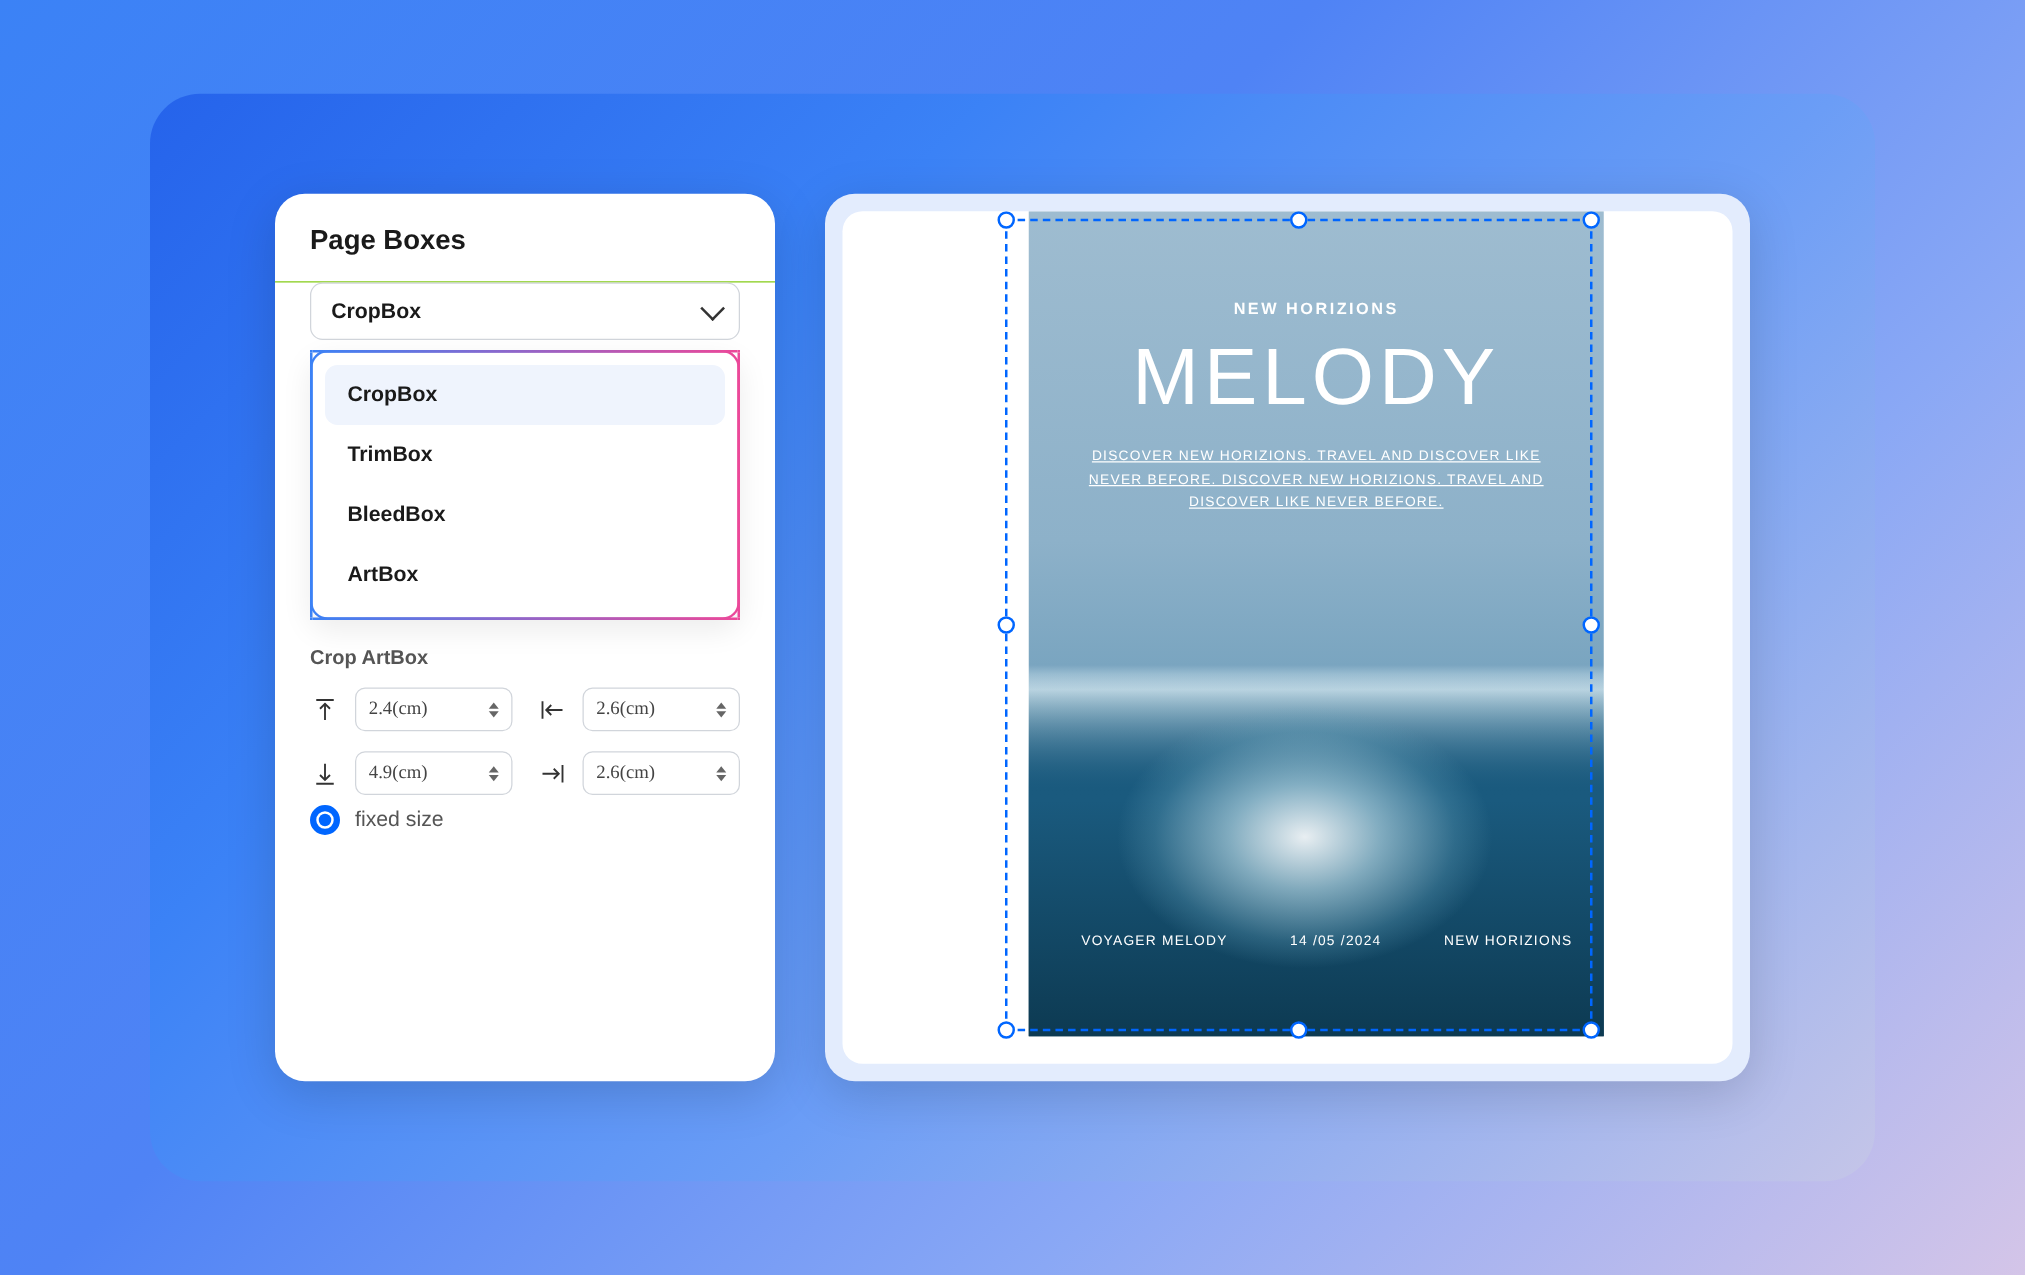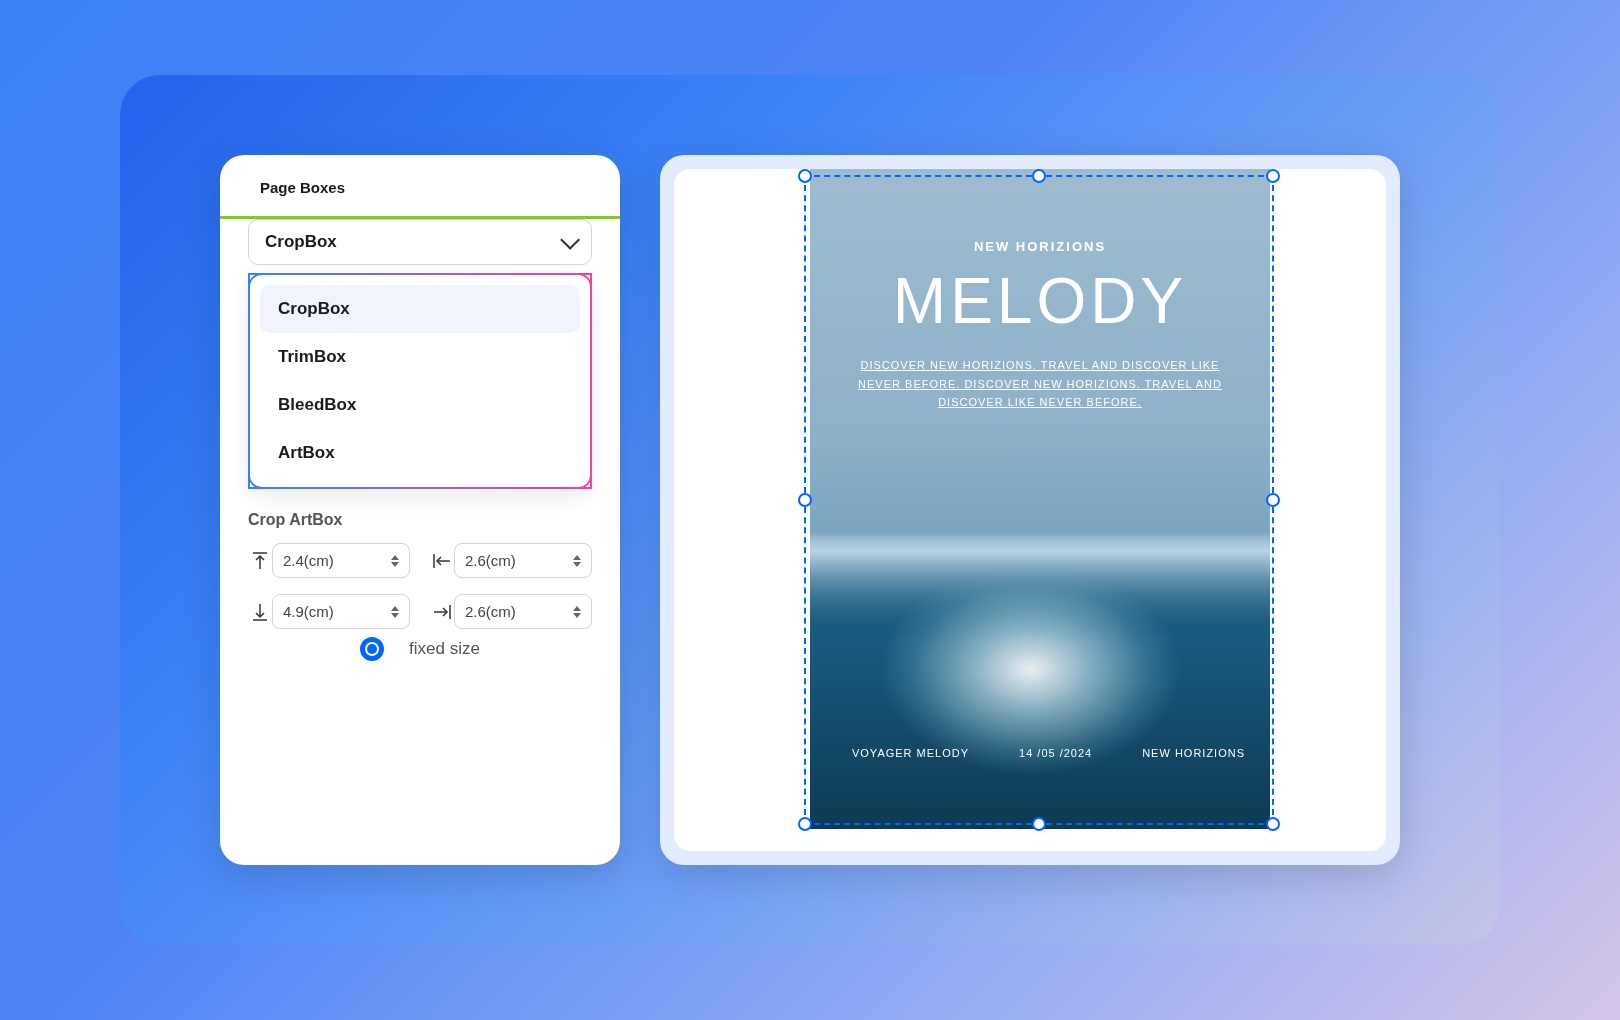--- a/index.html
+++ b/index.html
@@ -24,24 +24,24 @@
 }
 .panel {
   width: 400px;
   background: #fff;
   border-radius: 24px;
   padding: 24px 0;
   box-shadow: 0 10px 40px rgba(0,0,0,0.15);
   color: #1a1a1a;
 }
 .panel-title {
-  font-size: 15px;
+  font-size: 22px;
   font-weight: 700;
-  padding: 0 40px 20px;
-  border-bottom: 3px solid #84cc16;
+  padding: 0 28px 20px;
+  border-bottom: 1px solid #84cc16;
 }
 .section-label {
   font-size: 16px;
   font-weight: 600;
   color: #555;
   padding: 22px 28px 14px;
 }
 .select-box {
   margin: 0 28px;
   border: 1px solid #d1d5db;
@@ -93,20 +93,22 @@
 }
 .margin-grid {
   display: grid;
   grid-template-columns: 1fr 1fr;
   gap: 16px 20px;
   padding: 0 28px;
 }
 .margin-cell {
   display: flex;
   align-items: center;
+  gap: 12px;
+  font-family: Liberation Serif, serif;
 }
 .margin-icon {
   width: 24px; height: 24px;
   display: flex; align-items: center; justify-content: center;
 }
 .stepper {
   flex: 1;
   border: 1px solid #d1d5db;
   border-radius: 8px;
   padding: 8px 10px;
@@ -123,23 +125,22 @@
 .arr-up, .arr-down {
   width: 0; height: 0;
   border-left: 4px solid transparent;
   border-right: 4px solid transparent;
 }
 .arr-up { border-bottom: 5px solid #666; }
 .arr-down { border-top: 5px solid #666; }
 .radio-row {
   display: flex;
   align-items: center;
-  gap: 25px;
+  gap: 12px;
   padding: 8px 28px 0;
-  justify-content: center;
 }
 .radio {
   width: 24px; height: 24px;
   border-radius: 50%;
   border: 5px solid #0066ff;
   background: #fff;
   position: relative;
 }
 .radio::after {
   content: '';
@@ -159,21 +160,21 @@
 }
 .preview-inner {
   width: 100%; height: 100%;
   background: #fff;
   border-radius: 16px;
   position: relative;
   overflow: hidden;
 }
 .doc {
   position: absolute;
-  left: 136px; top: 0;
+  left: 149px; top: 0;
   width: 460px; height: 660px;
   background: linear-gradient(180deg, #9ebcd0 0%, #8db1c9 40%, #7aa5c0 55%, #cfe4ee 58%, #1a5a7e 70%, #0d3a52 100%);
   display: flex;
   flex-direction: column;
   align-items: center;
   color: #fff;
   text-align: center;
 }
 .doc::after {
   content: '';

